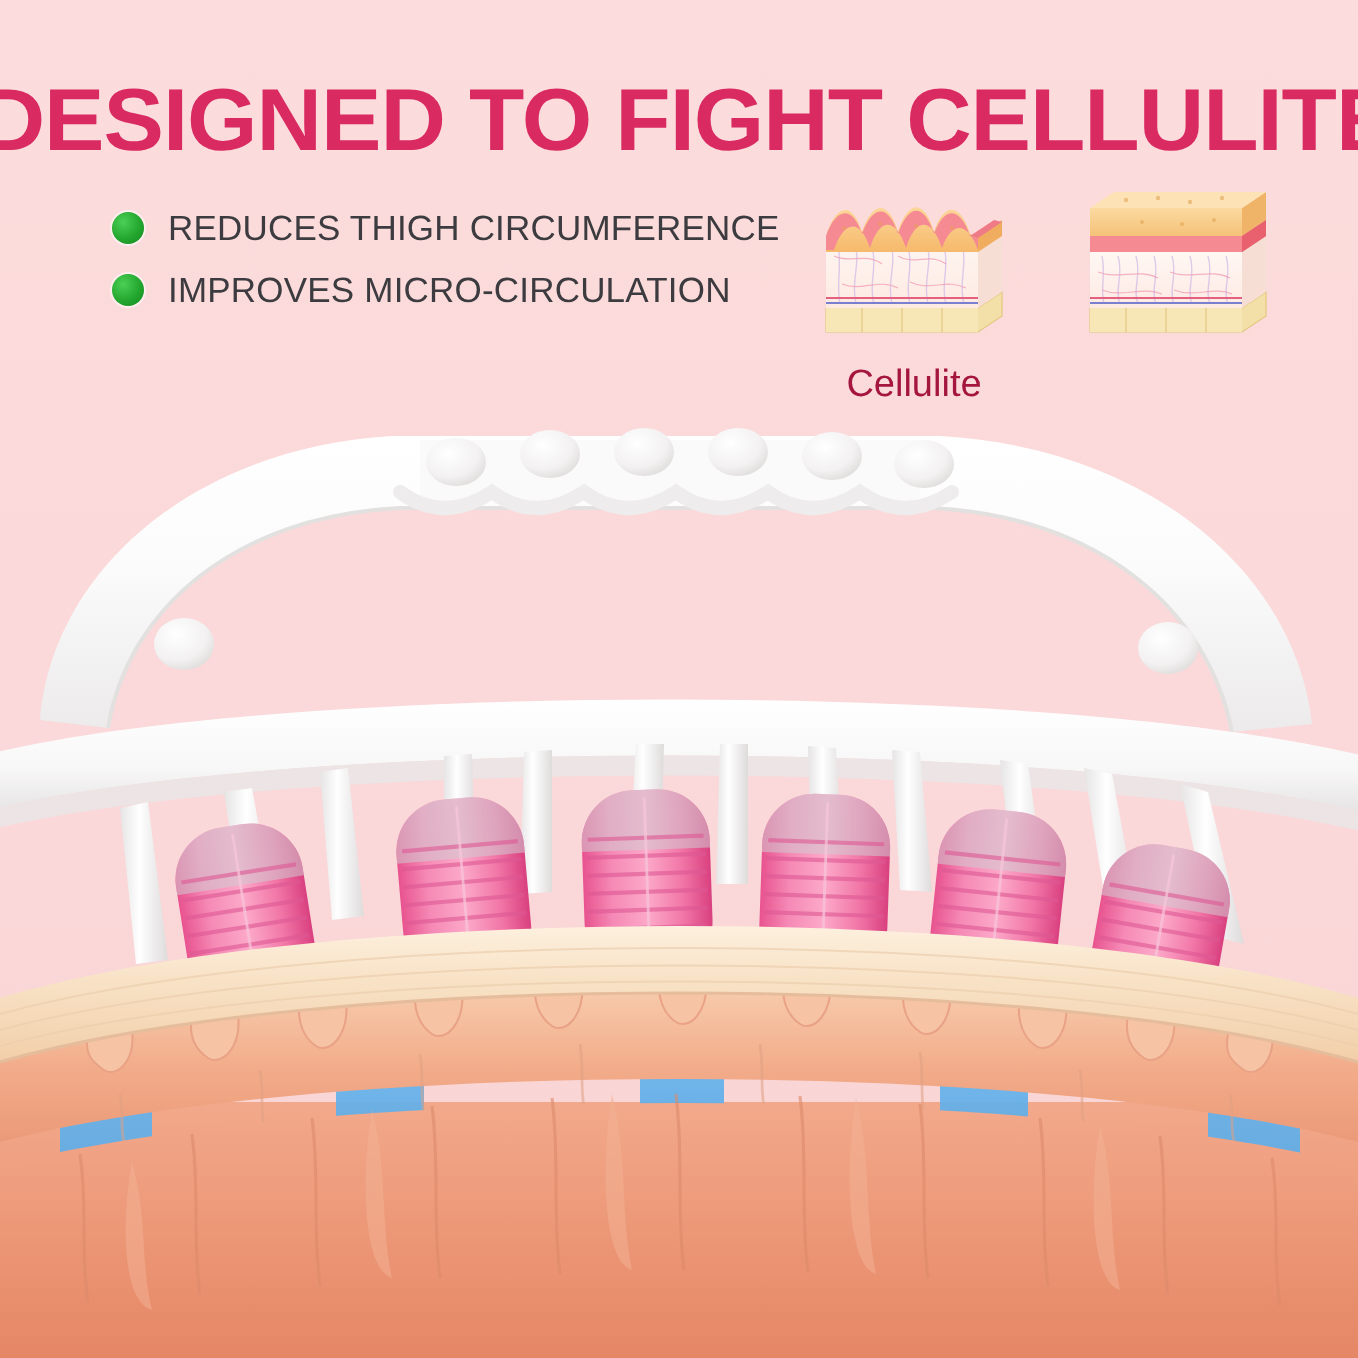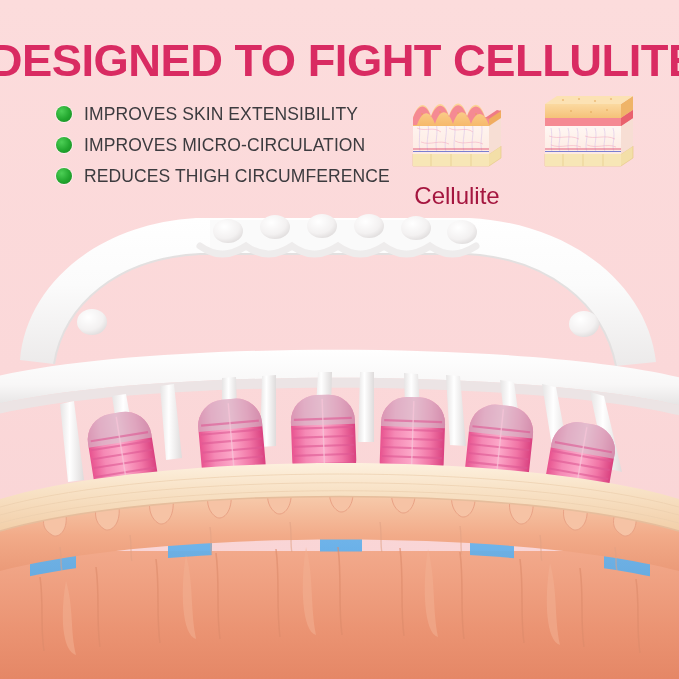--- a/index.html
+++ b/index.html
@@ -28,21 +28,21 @@
   .bullet{display:flex;align-items:center;height:28px;margin-bottom:3px;}
   .dot{width:16px;height:16px;border-radius:50%;
     background:radial-gradient(circle at 35% 32%,#4ccf55 0%,#23a72f 55%,#138a20 100%);
     box-shadow:0 0 0 1px rgba(255,255,255,.55);flex:0 0 auto;}
   .btxt{margin-left:12px;font-size:17.5px;font-weight:400;color:#3c3b3f;
     letter-spacing:.1px;white-space:nowrap;}
 
   
   .diagram{position:absolute;width:96px;height:86px;}
   .dg-label{position:absolute;width:160px;text-align:center;
-    font-size:24px;color:#a5163f;font-family:"Liberation Sans", sans-serif;}
+    font-size:19px;color:#a5163f;font-family:"Liberation Sans", sans-serif;}
   #dg-cellulite{left:409px;top:92px;}
   #dg-healthy{left:541px;top:92px;}
   #lb-cellulite{left:377px;top:182px;}
   #lb-healthy{left:511px;top:182px;}
 
   
   .device{position:absolute;left:0;top:200px;width:679px;height:310px;}
 
   
   .tissue{position:absolute;left:0;top:455px;width:679px;height:224px;overflow:hidden;}
@@ -52,29 +52,25 @@
 
 <div id="stage">
 
   <div class="bg-pink"></div>
 
   <div class="headline">DESIGNED TO FIGHT CELLULITE</div>
 
   <div class="bullets">
     <div class="bullet">
       <span class="dot"></span>
-      <span class="btxt">IMPROVES SKIN EXTENSIBILITY</span>
+      <span class="btxt">REDUCES THIGH CIRCUMFERENCE</span>
     </div>
     <div class="bullet">
       <span class="dot"></span>
       <span class="btxt">IMPROVES MICRO-CIRCULATION</span>
-    </div>
-    <div class="bullet">
-      <span class="dot"></span>
-      <span class="btxt">REDUCES THIGH CIRCUMFERENCE</span>
     </div>
   </div>
 
   <svg class="diagram" id="dg-cellulite" viewBox="0 0 96 86">
     <defs>
       <linearGradient id="fatTop" x1="0" y1="0" x2="0" y2="1">
         <stop offset="0%" stop-color="#fcd79a"></stop>
           <stop offset="100%" stop-color="#f6b96b"></stop>
       </linearGradient>
       <linearGradient id="dermC" x1="0" y1="0" x2="0" y2="1">

